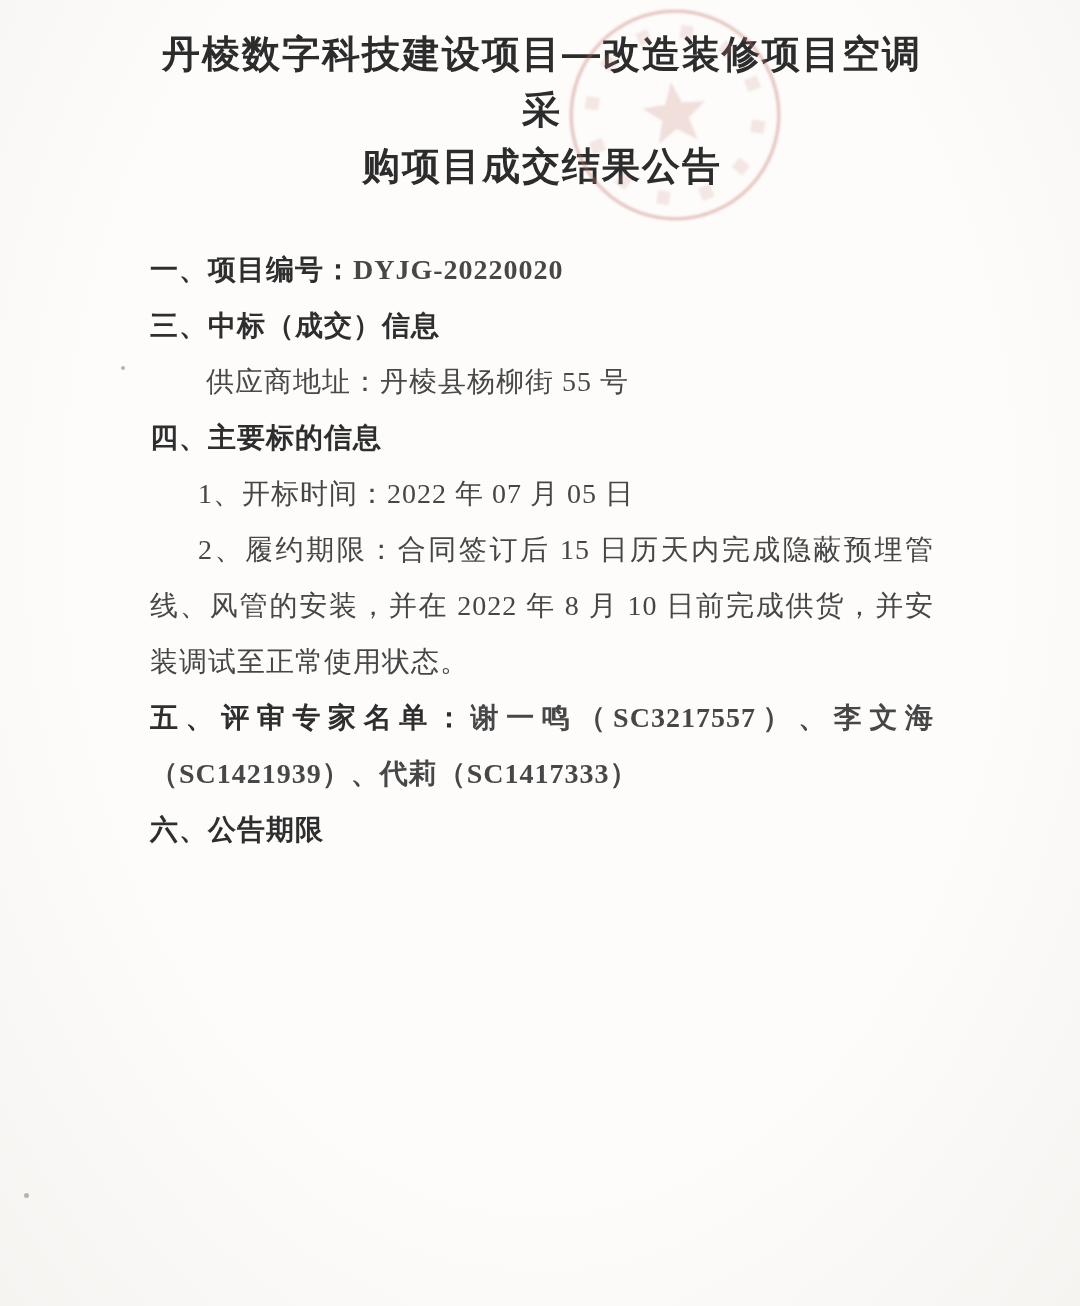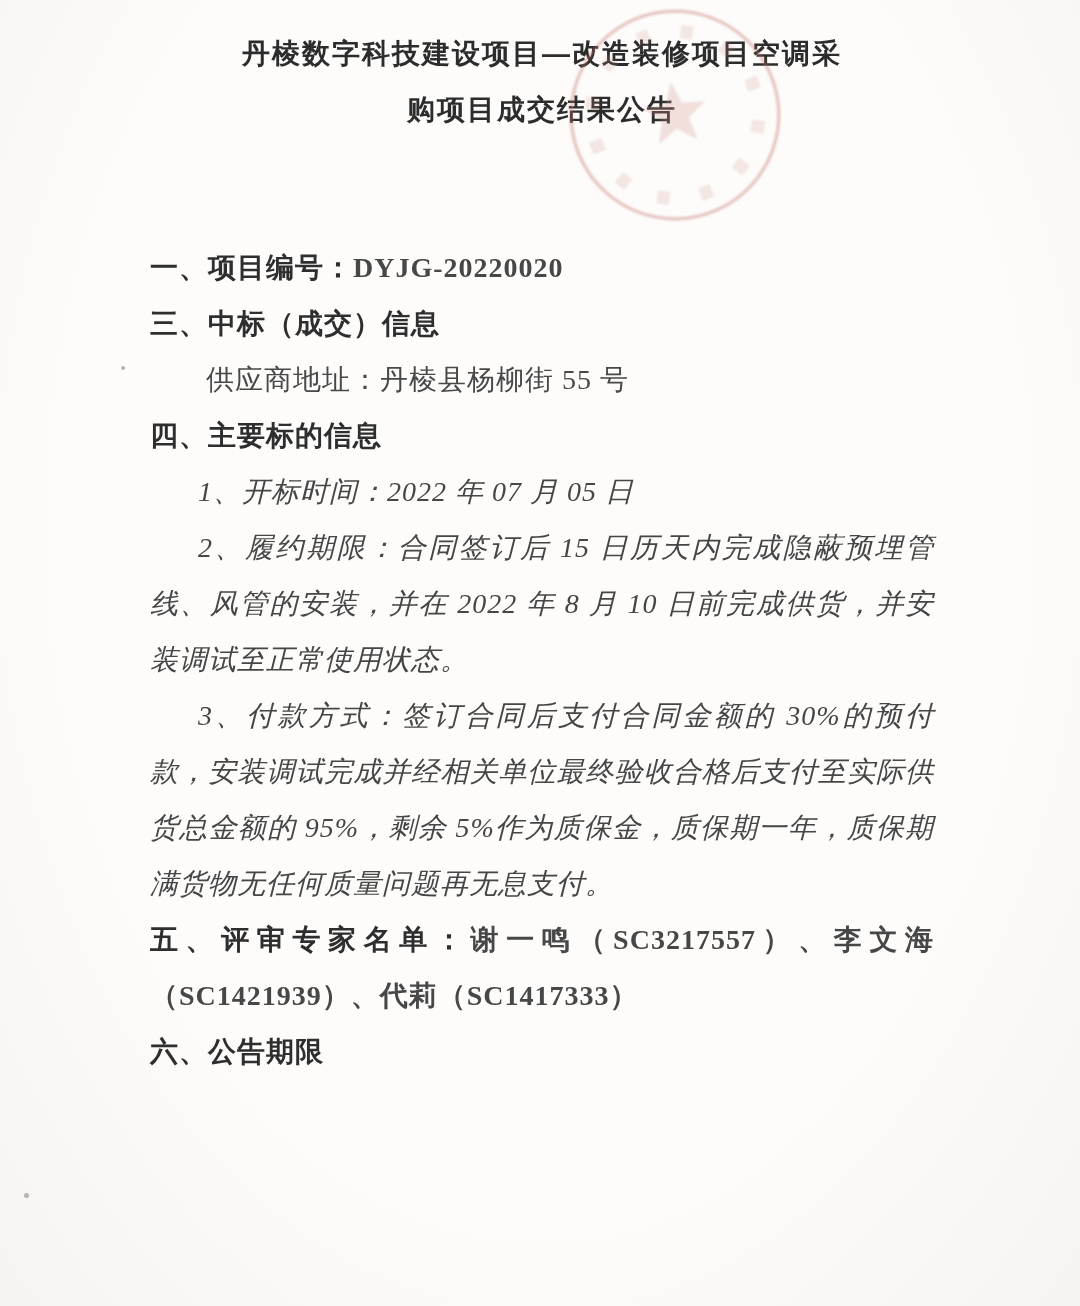--- a/index.html
+++ b/index.html
@@ -18,25 +18,25 @@
     overflow: hidden;
     color: #3d3d3d;
     box-sizing: border-box;
   }
   .content {
     position: relative;
     padding: 26px 146px 0 150px;
     z-index: 1;
   }
   .doc-title {
-    margin: 0 0 102px 0;
+    margin: 0 0 48px 0;
     text-align: center;
     font-family: "Liberation Sans", "DejaVu Sans", sans-serif;
     font-weight: 700;
-    font-size: 28px;
+    font-size: 38px;
     line-height: 56px;
     color: #2c2c2c;
     letter-spacing: 2px;
   }
   .doc-title .tline { display: block; }
   .line {
     margin: 0;
     font-size: 28px;
     line-height: 56px;
     letter-spacing: 1px;
@@ -51,21 +51,20 @@
     color: #474747;
   }
   .sub-line {
     text-indent: 56px;
     color: #484848;
   }
   .para {
     text-indent: 48px;
     text-align: justify;
     color: #464646;
-    font-style: italic;
   }
   .wraptext { text-align: justify; }
   
   .seal {
     position: absolute;
     left: 566px;
     top: 6px;
     width: 218px;
     height: 218px;
     z-index: 2;
@@ -121,20 +120,19 @@
 
     <p class="line"><span class="sec-label">一、项目编号：</span><span class="sec-value">DYJG-20220020</span></p>
 
 
     <p class="line"><span class="sec-label">三、中标（成交）信息</span></p>
     <p class="line sub-line">供应商地址：丹棱县杨柳街 55 号</p>
 
     <p class="line"><span class="sec-label">四、主要标的信息</span></p>
     <p class="line para">1、开标时间：2022 年 07 月 05 日</p>
     <p class="line para">2、履约期限：合同签订后 15 日历天内完成隐蔽预埋管线、风管的安装，并在 2022 年 8 月 10 日前完成供货，并安装调试至正常使用状态。</p>
-    <p class="line para">3、付款方式：签订合同后支付合同金额的 30%的预付款，安装调试完成并经相关单位最终验收合格后支付至实际供货总金额的 95%，剩余 5%作为质保金，质保期一年，质保期满货物无任何质量问题再无息支付。</p>
 
     <p class="line wraptext"><span class="sec-label">五、评审专家名单：</span><span class="sec-value">谢一鸣（SC3217557）、李文海（SC1421939）、代莉（SC1417333）</span></p>
 
     <p class="line"><span class="sec-label">六、公告期限</span></p>
 
   </div>
 </div>
 
 </body></html>

